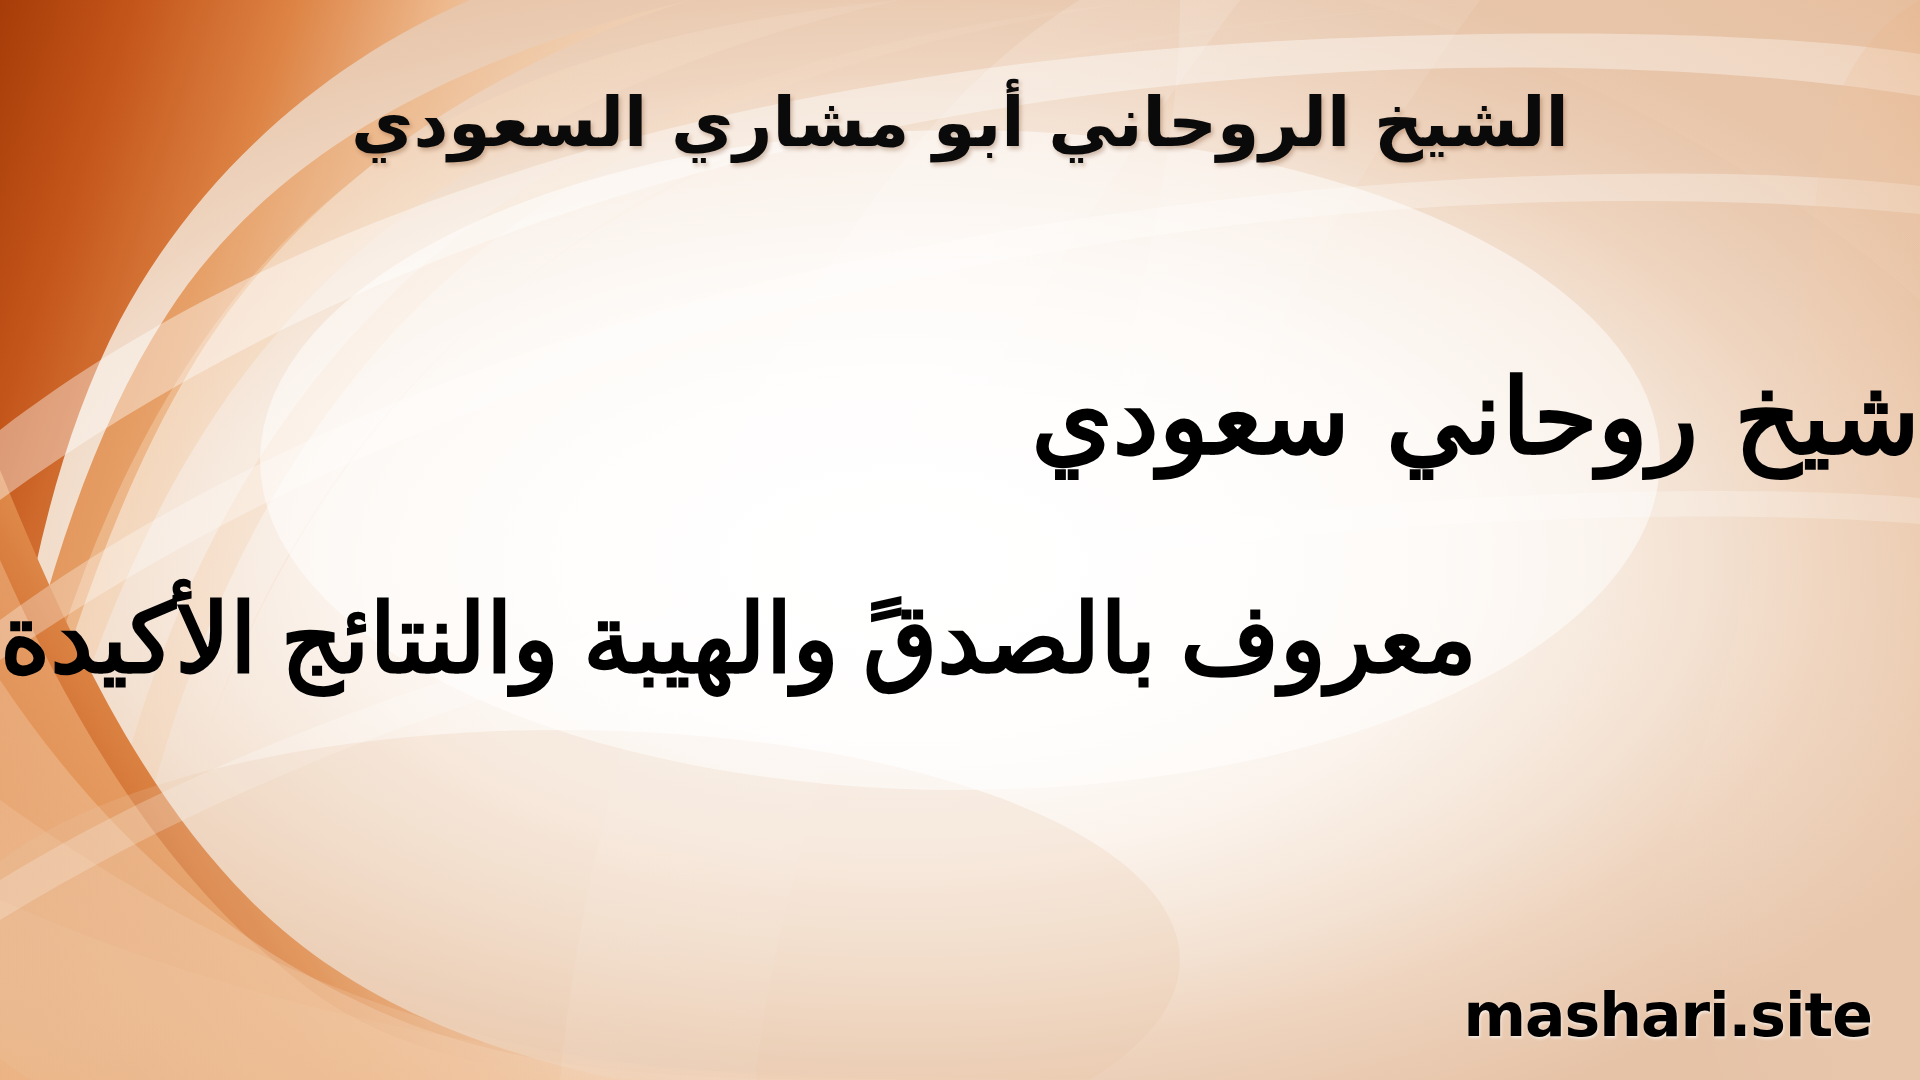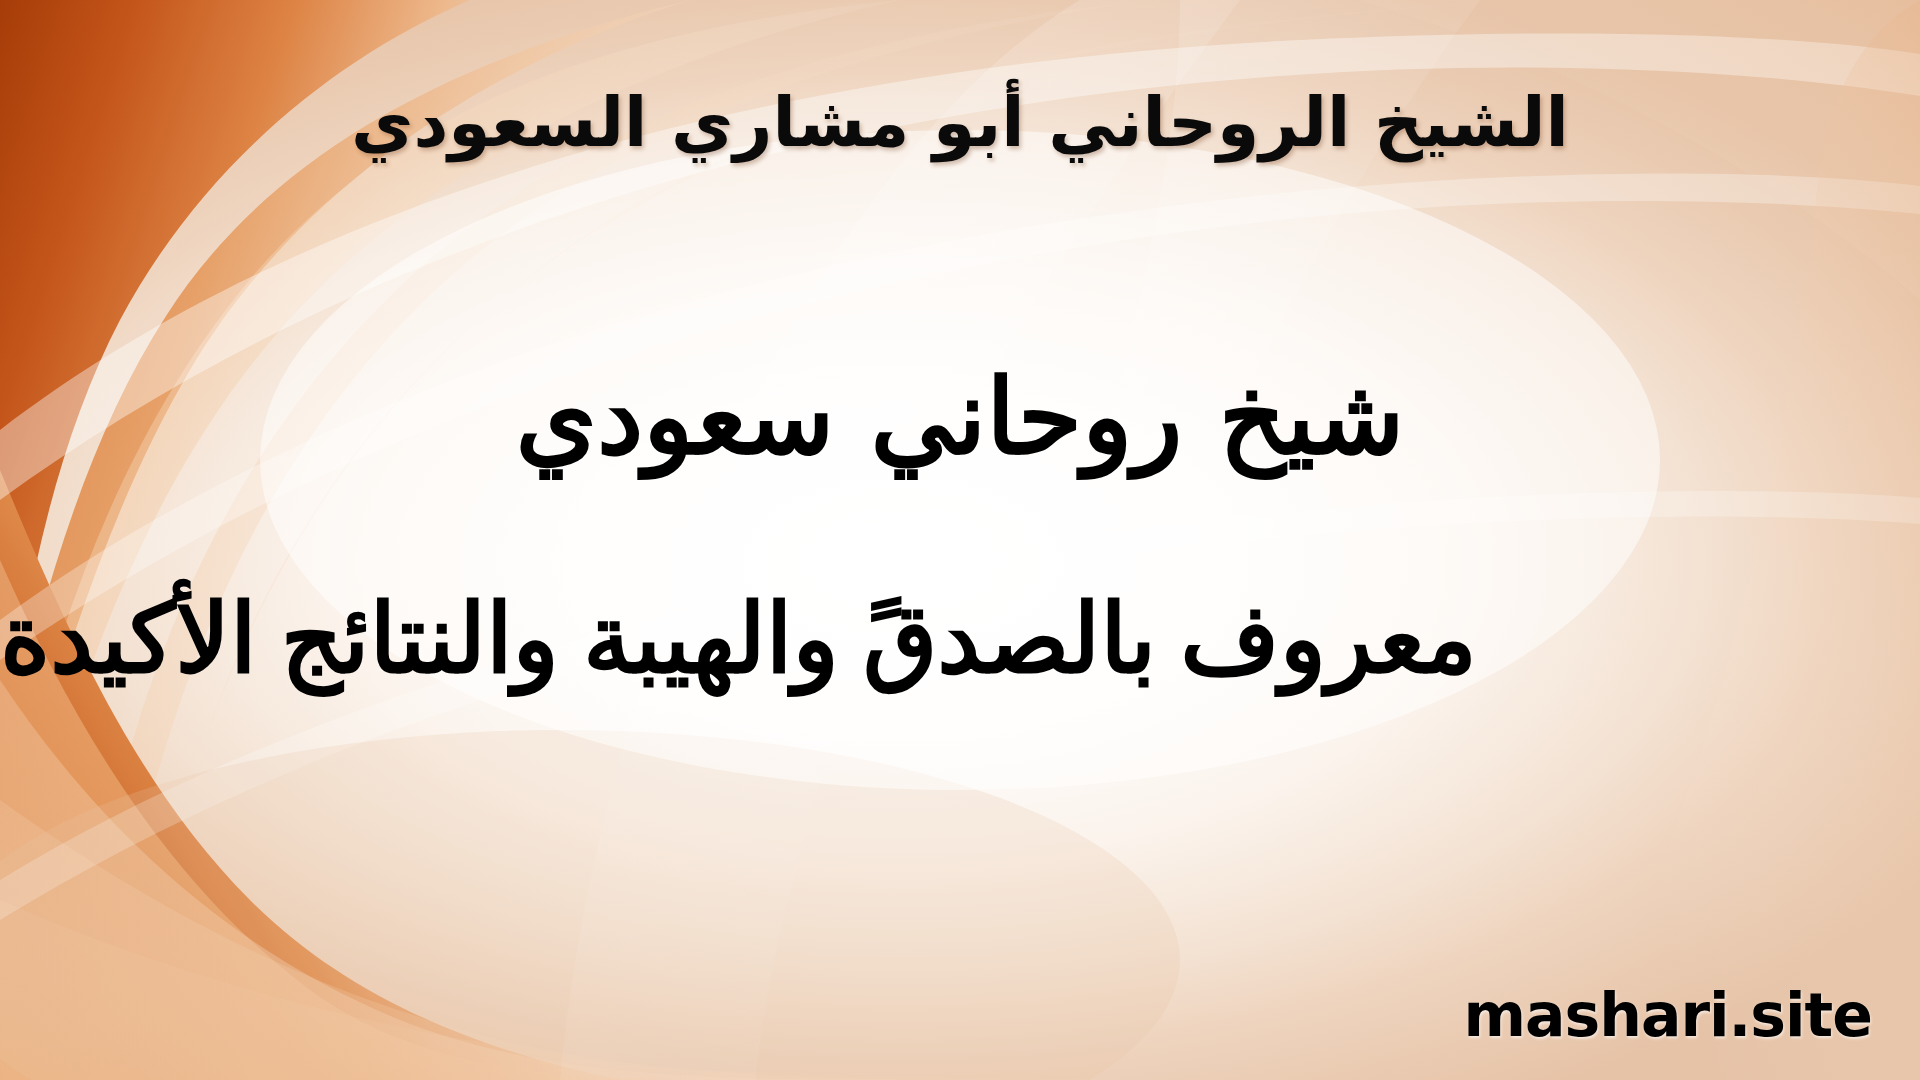--- a/index.html
+++ b/index.html
@@ -63,21 +63,20 @@
     color: #0a0a0a;
     text-shadow: 2px 3px 4px rgba(120, 70, 35, 0.33);
     white-space: nowrap;
   }
 
   .line-mid {
     position: absolute;
     top: 355px;
     left: 0;
     right: 0;
-    text-align: center;
     direction: rtl;
     font-family: "DejaVu Serif", "Liberation Serif", serif;
     font-weight: 700;
     font-size: 104px;
     line-height: 1.2;
     color: #000000;
     white-space: nowrap;
   }
 
   .line-low {

